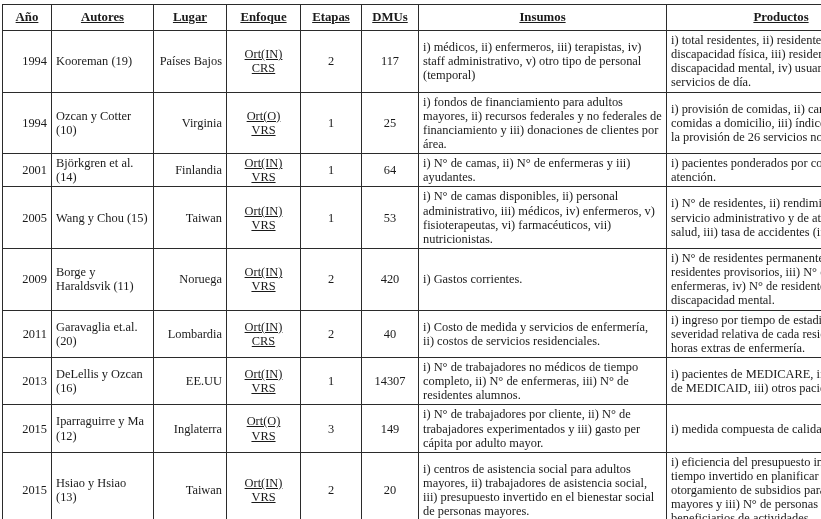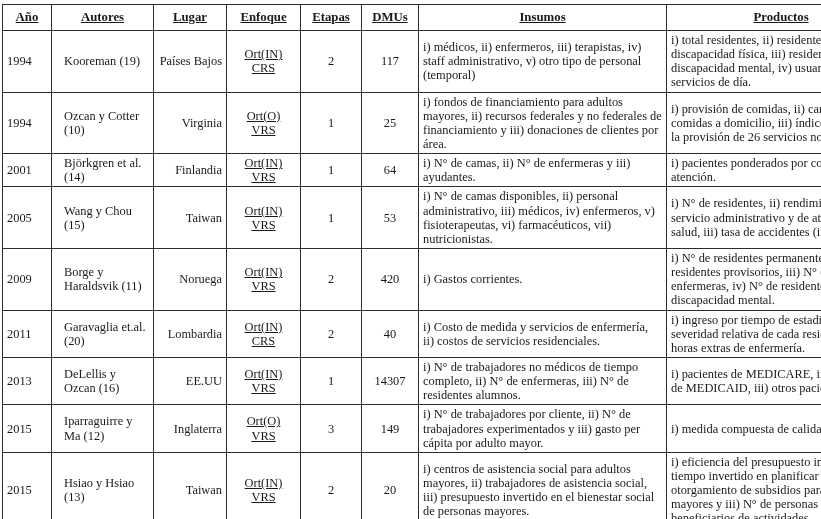--- a/index.html
+++ b/index.html
@@ -46,31 +46,31 @@
   }
   th.h-ano   { width: 40px;  text-align: center; }
   th.h-aut   { width: 93px;  text-align: left; padding-left: 7px; }
   th.h-lug   { width: 64px;  text-align: left; padding-left: 7px; }
   th.h-enf   { width: 65px;  text-align: center; }
   th.h-eta   { width: 52px;  text-align: center; }
   th.h-dmu   { width: 48px;  text-align: center; }
   th.h-ins   { width: 239px; text-align: center; }
   th.h-pro   { width: 220px; text-align: center; }
 
-  td.c-ano { text-align: left; }
+  td.c-ano { text-align: right; }
   td.c-aut { text-align: left; padding-left: 7px; }
   td.c-lug { text-align: right; margin-left: 13px; }
   td.c-enf { text-align: center; padding-left: 7px; text-decoration: underline; }
   td.c-eta { text-align: center; }
   td.c-dmu { text-align: center; }
   td.c-ins { text-align: left; padding-left: 5px; padding-right: 4px; }
   td.c-pro { text-align: left; padding-left: 5px; padding-right: 4px; }
 
   td.c-enf .enf-line { display: block; white-space: nowrap; }
-  td.c-aut .aut-text { display: block; margin-left: 8px; }
+  td.c-aut .aut-text { display: block; }
   td.c-lug .lug-text { display: block; }
 </style>
 </head>
 <body>
 
 <div class="page">
   <table class="lit-table">
     <thead>
       <tr>
         <th class="h-ano">Año</th>

